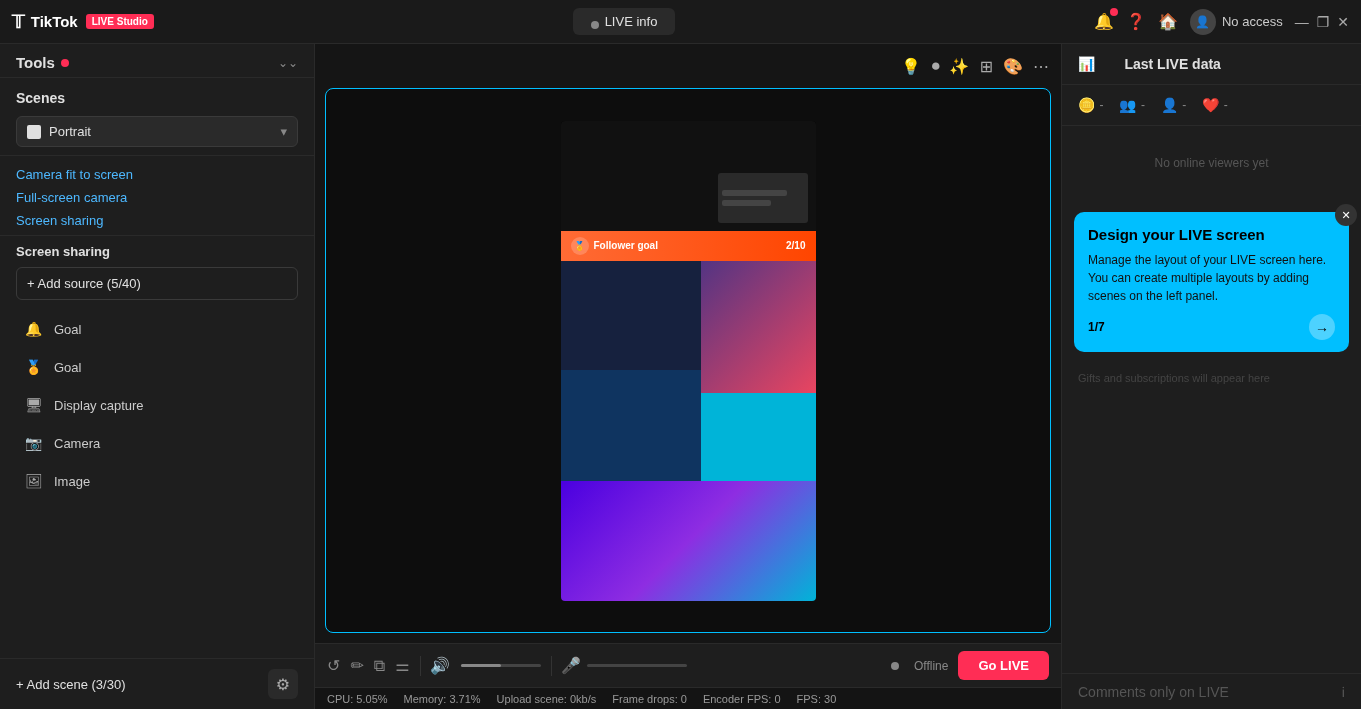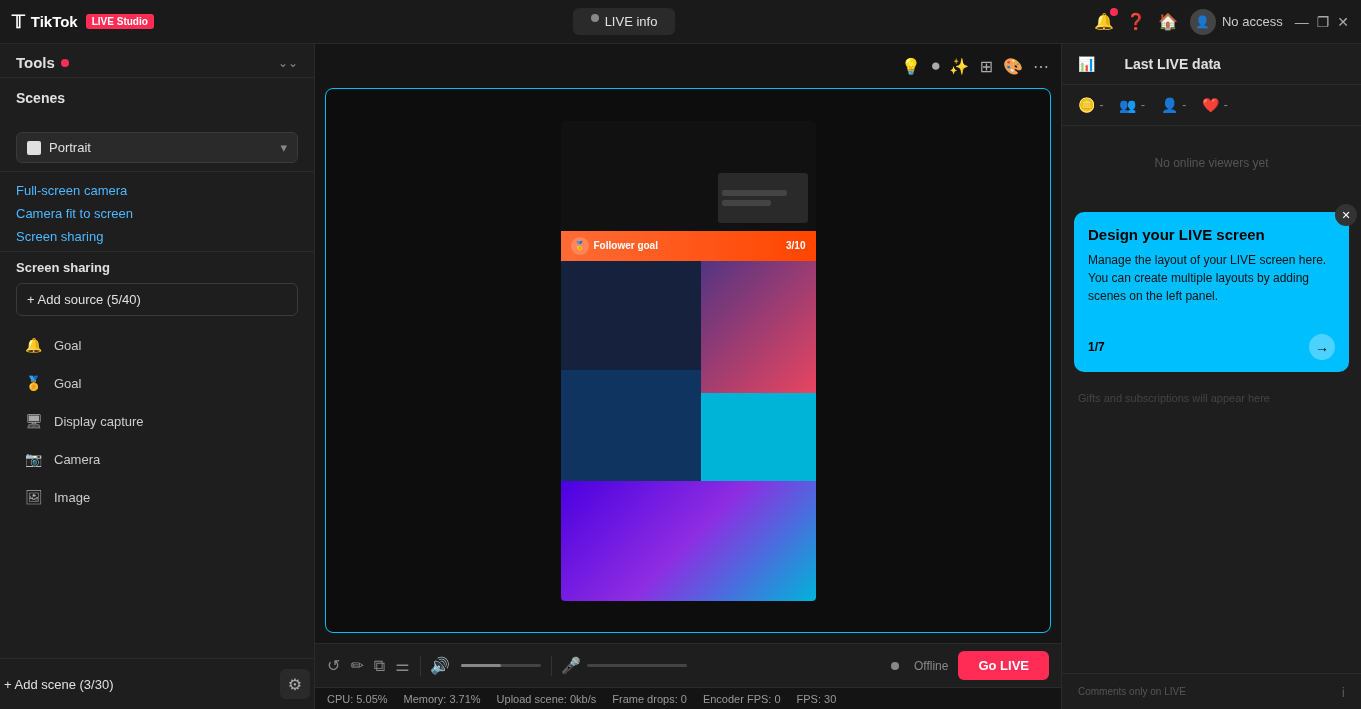--- a/index.html
+++ b/index.html
@@ -53,21 +53,21 @@
     }
     .live-info-btn {
       background: #2a2a2a;
       border: none;
       color: #e0e0e0;
       padding: 6px 18px;
       border-radius: 6px;
       cursor: pointer;
       font-size: 13px;
       display: flex;
-      align-items: flex-start;
+      align-items: flex-end;
       gap: 6px;
     }
     .live-info-btn .dot {
       width: 8px;
       height: 8px;
       background: #888;
       border-radius: 50%;
       display: inline-block;
     }
     .topbar-right {
@@ -164,21 +164,21 @@
 
     
     .scenes-section {
       padding: 12px 16px 8px;
       border-bottom: 1px solid #2a2a2a;
     }
     .scenes-label {
       font-size: 14px;
       font-weight: 600;
       color: #e0e0e0;
-      margin-bottom: 26px;
+      margin-bottom: 10px;
     }
     .scene-select {
       width: 100%;
       background: #2a2a2a;
       border: 1px solid #3a3a3a;
       color: #e0e0e0;
       padding: 7px 10px;
       border-radius: 6px;
       font-size: 13px;
       cursor: pointer;
@@ -262,21 +262,21 @@
       display: flex;
       align-items: center;
       justify-content: center;
       color: #aaa;
       font-size: 14px;
     }
 
     
     .left-footer {
       margin-top: auto;
-      padding: 10px 4px;
+      padding: 10px 16px;
       border-top: 1px solid #2a2a2a;
       display: flex;
       align-items: center;
       justify-content: space-between;
     }
     .add-scene-btn {
       background: transparent;
       border: none;
       color: #e0e0e0;
       font-size: 13px;
@@ -596,21 +596,21 @@
     }
     .dlc-text {
       font-size: 12px;
       line-height: 1.5;
       color: #111;
     }
     .dlc-footer {
       display: flex;
       align-items: center;
       justify-content: space-between;
-      margin-top: 29px;
+      margin-top: 9px;
     }
     .dlc-counter {
       font-size: 12px;
       font-weight: 600;
     }
     .dlc-arrow {
       width: 26px;
       height: 26px;
       background: rgba(255,255,255,0.3);
       border-radius: 50%;
@@ -644,21 +644,21 @@
     }
     .rp-footer {
       margin-top: auto;
       padding: 8px 16px;
       border-top: 1px solid #2a2a2a;
       display: flex;
       align-items: center;
       justify-content: space-between;
     }
     .rp-footer-text {
-      font-size: 10px;
+      font-size: 14px;
       color: #555;
     }
     .rp-footer-icon {
       color: #555;
       font-size: 14px;
     }
   </style>
 </head>
 <body>
 
@@ -707,22 +707,22 @@
     <div class="scenes-section">
       <div class="scenes-label">Scenes</div>
       <div class="scene-select">
         <span class="scene-icon"></span>
         <span>Portrait</span>
         <span class="scene-arrow">▾</span>
       </div>
     </div>
 
     <div class="scene-links">
+      <a class="scene-link">Camera fit to screen</a>
       <a class="scene-link">Full-screen camera</a>
-      <a class="scene-link">Camera fit to screen</a>
       <a class="scene-link">Screen sharing</a>
     </div>
 
     <div class="screen-sharing-section">
       <div class="screen-sharing-label">Screen sharing</div>
       <button class="add-source-btn">+ Add source (5/40)</button>
     </div>
 
     <div class="source-items">
     <div class="source-item">
@@ -769,21 +769,21 @@
           <div class="inner-box">
             <div class="inner-box-line"></div>
             <div class="inner-box-line" style="width:60%"></div>
           </div>
         </div>
         <div class="follower-goal-bar">
           <div class="fg-left">
             <div class="fg-badge">🏅</div>
             <span>Follower goal</span>
           </div>
-          <span>3/10</span>
+          <span>2/10</span>
         </div>
         <div class="preview-screen-area">
           <div class="preview-screen-inner">
             <div class="psi-left">
               <div class="psi-left-top"></div>
               <div class="psi-left-bottom"></div>
             </div>
             <div class="psi-right">
               <div class="psi-right-top"></div>
               <div class="psi-right-bottom"></div>

